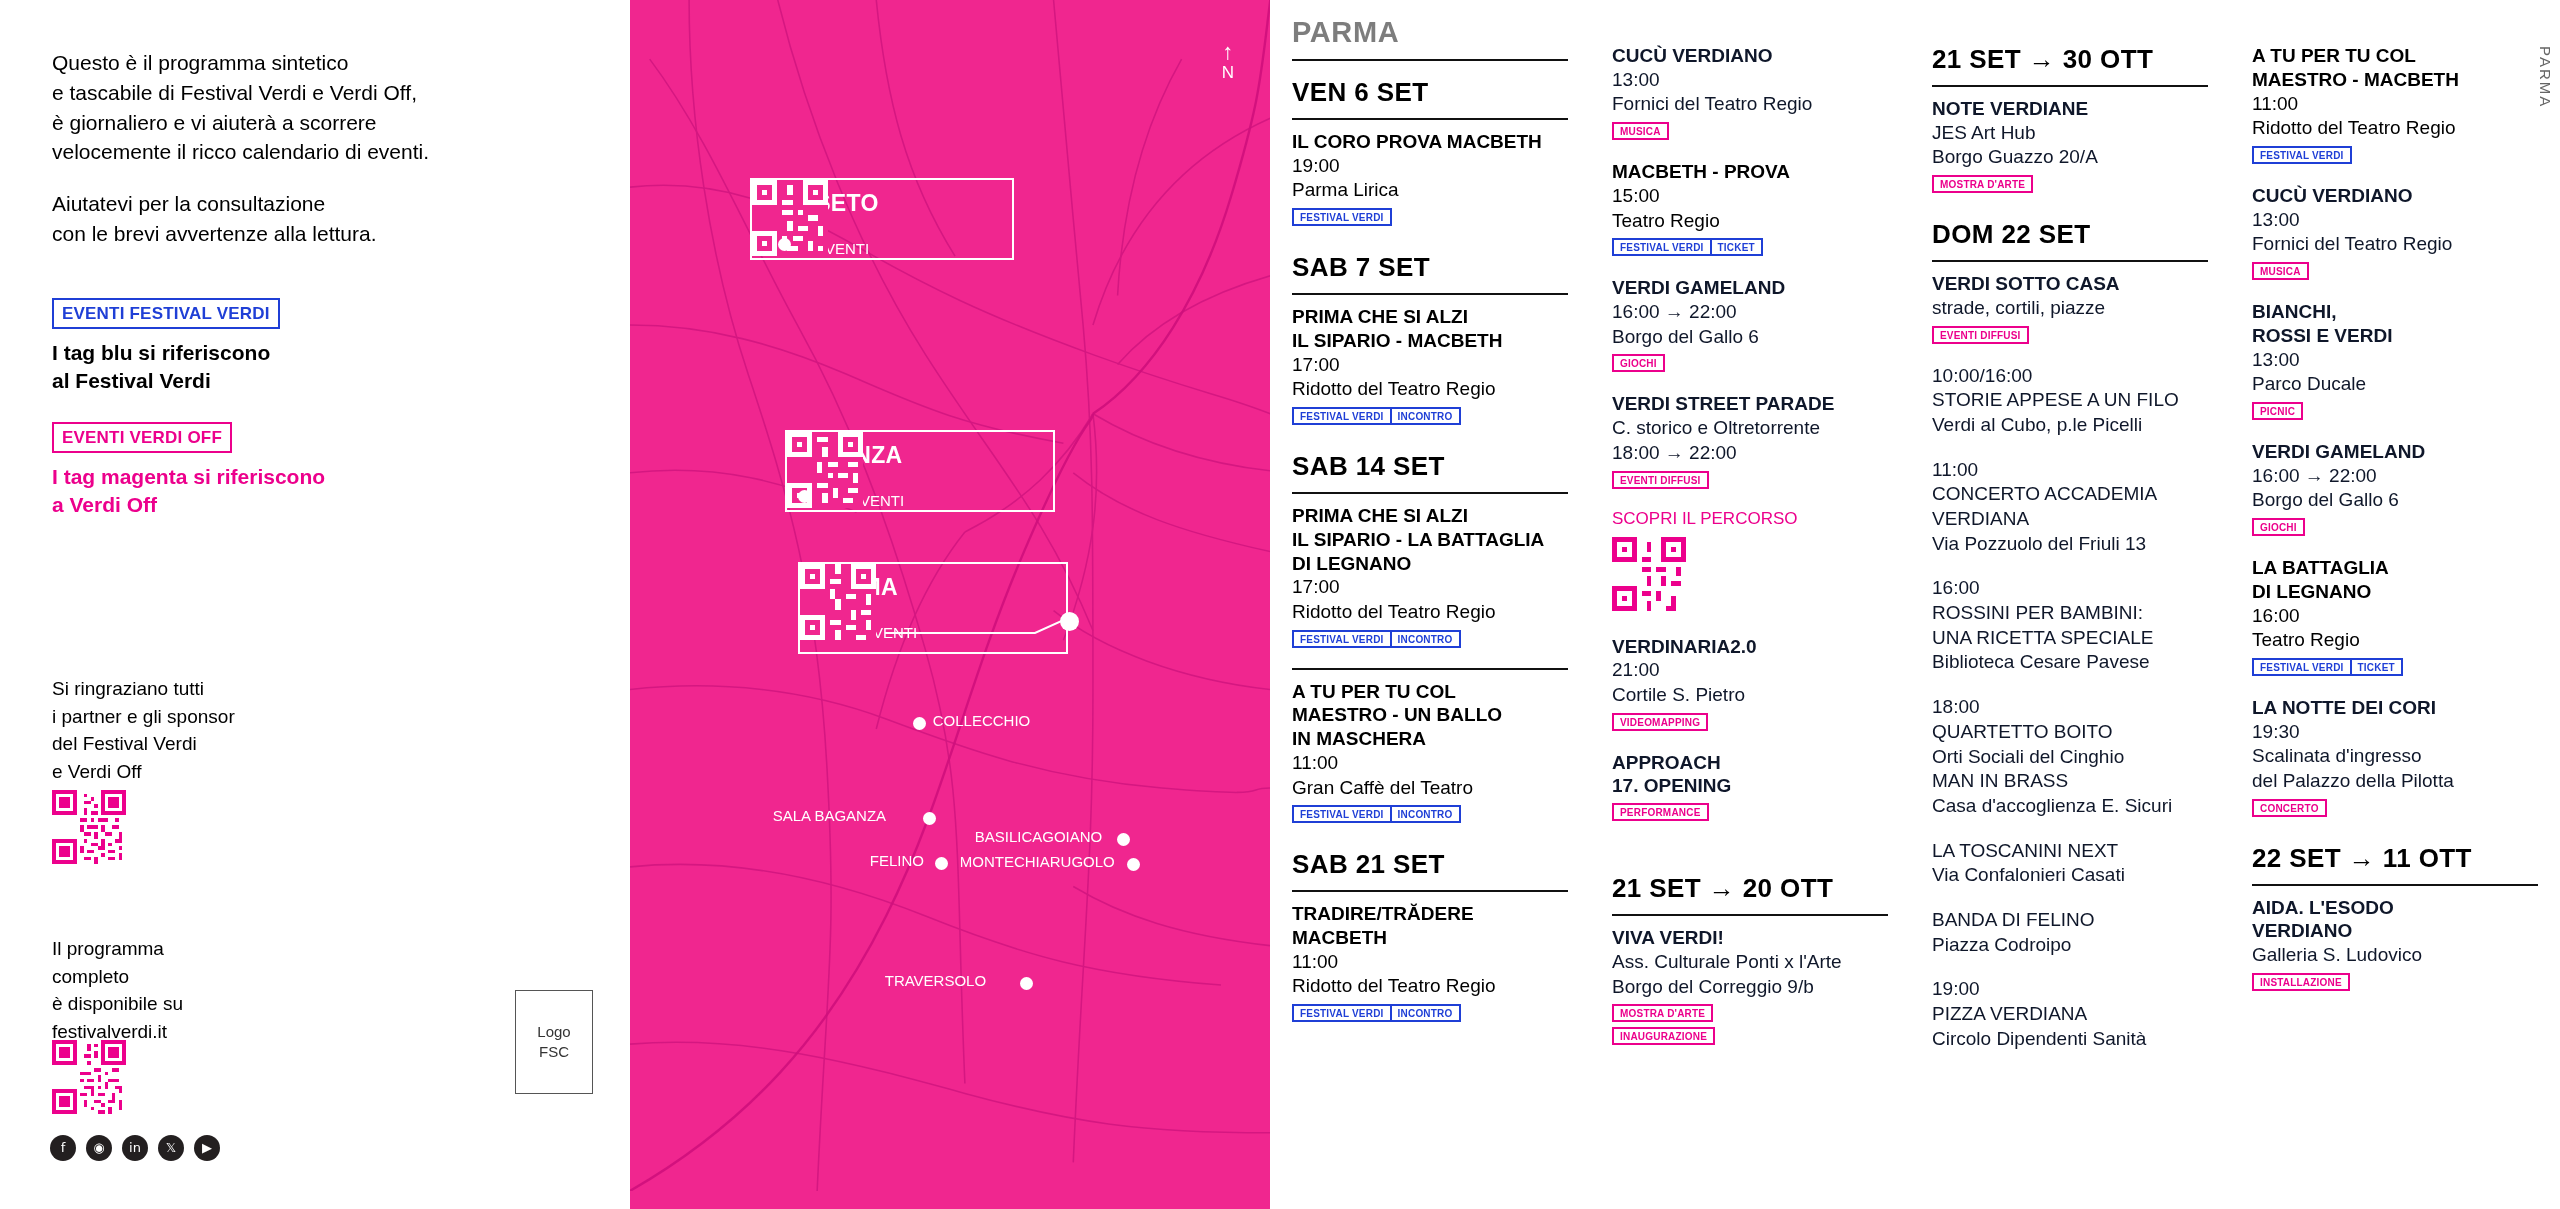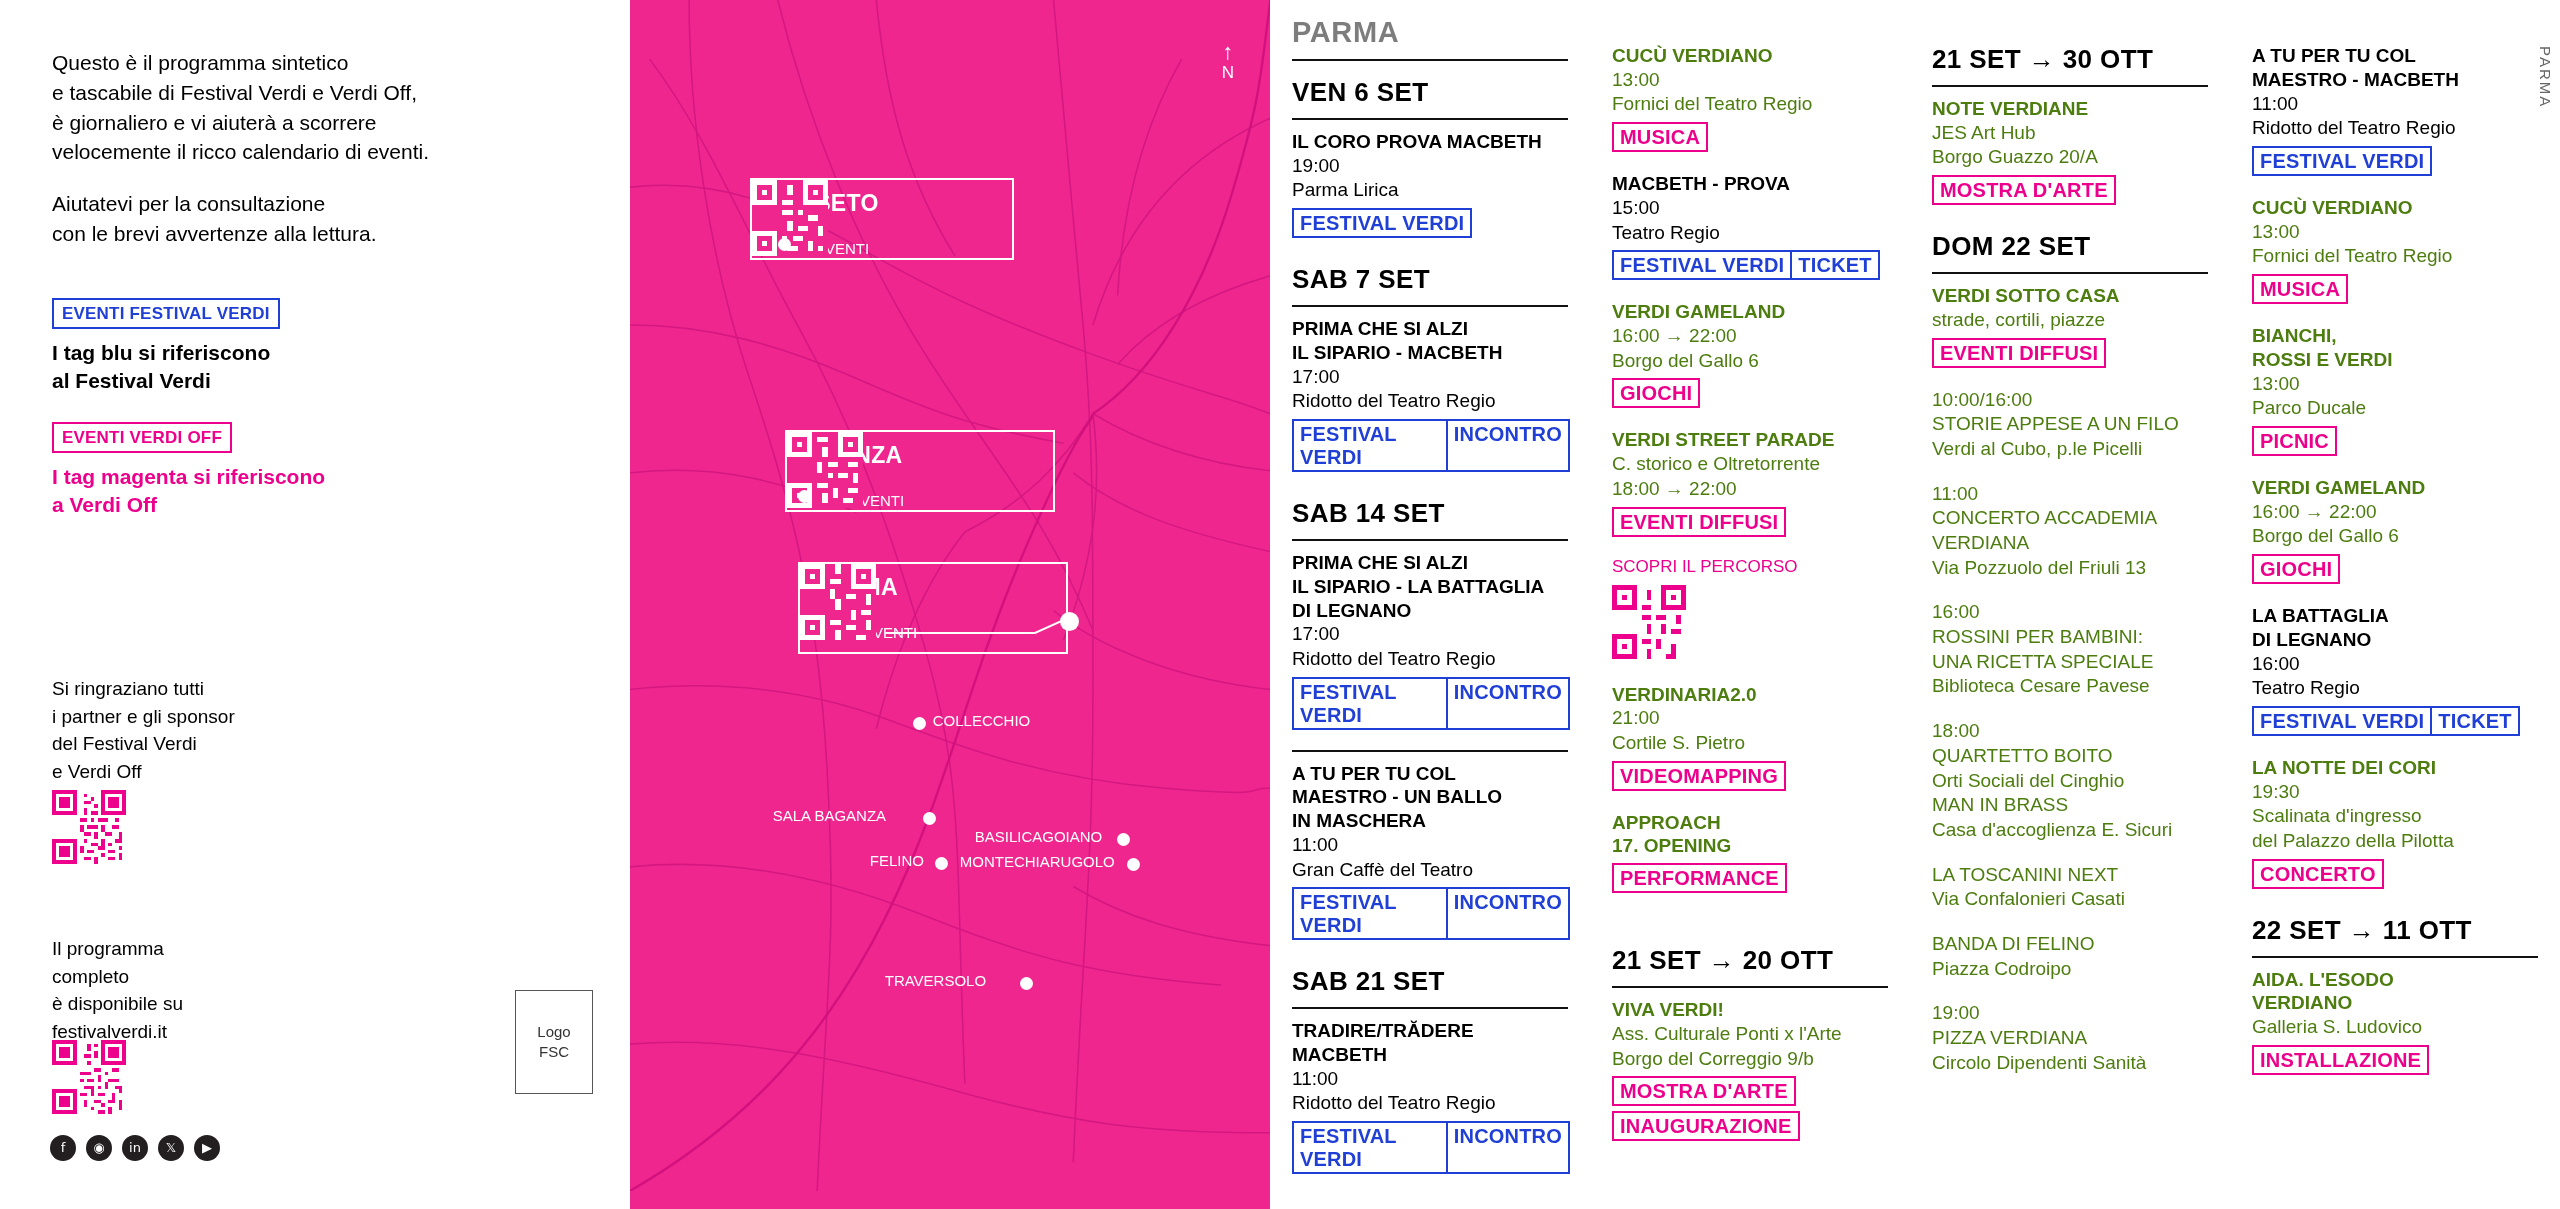--- a/index.html
+++ b/index.html
@@ -101,26 +101,26 @@
 
   .daytitle {
     font-size: 26px; font-weight: 700; letter-spacing: .4px;
     padding: 6px 0 10px 0;
   }
 
   .ev { margin-bottom: 20px; }
   .ev .name { font-size: 19px; font-weight: 700; line-height: 1.25; }
   .ev .time { font-size: 19px; line-height: 1.3; }
   .ev .venue { font-size: 19px; line-height: 1.3; }
-  .ev.magenta .name, .ev.magenta .time, .ev.magenta .venue { color: #4d7c0f; }
+  .ev.magenta .name, .ev.magenta .time, .ev.magenta .venue { color: #0f172a; }
 
   .tags { margin-top: 5px; display: flex; }
   .tag {
     border: 2px solid #1f3fd6; color: #1f3fd6;
-    font-size: 20px; font-weight: 700;
+    font-size: 10px; font-weight: 700;
     padding: 2px 6px 1px 6px;
     letter-spacing: .2px;
     margin-right: -2px;
   }
   .tag.magenta { border-color: #ec008c; color: #ec008c; }
 
   .scopri { color: #ec008c; font-size: 17px; margin-bottom: 8px; }
 
   .sidelabel {
     position: absolute; right: 6px; top: 30px;

